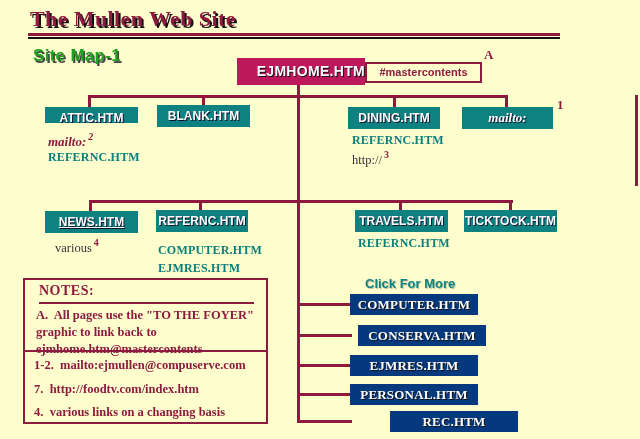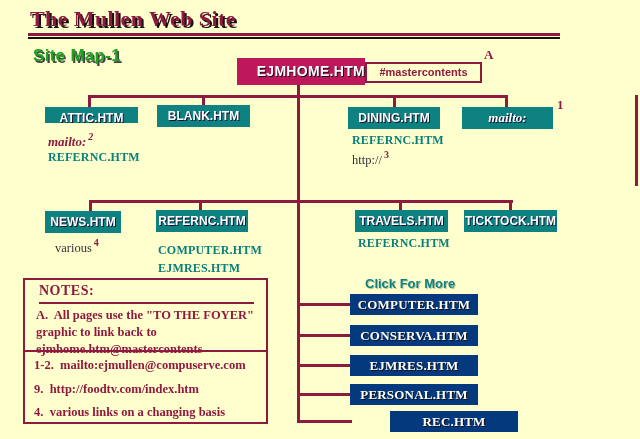--- a/index.html
+++ b/index.html
@@ -102,42 +102,42 @@
 
   <div class="abs maroon-italic" style="left:48px;top:132px;">
     <span>mailto:</span><sup class="ref">2</sup>
   </div>
   <div class="abs tealtext" style="left:48px;top:150px;">REFERNC.HTM</div>
   <div class="abs tealtext" style="left:352px;top:133px;">REFERNC.HTM</div>
   <div class="abs darktext" style="left:352px;top:150px;">
     <span>http://</span><sup class="ref">3</sup>
   </div>
 
-  <div class="abs tealbox" style="left:45px;top:211px;width:76px;height:22px;">NEWS.HTM</div>
+  <div class="abs tealbox" style="left:45px;top:211px;width:93px;height:22px;text-decoration:underline;">NEWS.HTM</div>
   <div class="abs tealbox" style="left:156px;top:210px;width:92px;height:22px;">REFERNC.HTM</div>
   <div class="abs tealbox" style="left:355px;top:210px;width:93px;height:22px;">TRAVELS.HTM</div>
   <div class="abs tealbox" style="left:464px;top:210px;width:93px;height:22px;">TICKTOCK.HTM</div>
 
   <div class="abs darktext" style="left:55px;top:238px;">
     <span>various</span><sup class="ref">4</sup>
   </div>
   <div class="abs tealtext" style="left:158px;top:243px;">COMPUTER.HTM</div>
   <div class="abs tealtext" style="left:158px;top:261px;">EJMRES.HTM</div>
   <div class="abs tealtext" style="left:358px;top:236px;">REFERNC.HTM</div>
 
   <div class="abs notesbox" style="left:23px;top:278px;width:241px;height:142px;">
     <div class="abs notes-heading" style="left:14px;top:3px;">NOTES:</div>
     <div class="line" style="left:14px;top:22px;width:215px;height:2px;"></div>
     <div class="abs notes-para" style="left:11px;top:27px;width:228px;">A.  All pages use the "TO THE FOYER" graphic to link back to ejmhome.htm@mastercontents</div>
     <div class="line" style="left:0px;top:70px;width:241px;height:2px;"></div>
     <div class="abs notes-item" style="left:9px;top:78px;">1-2.  mailto:ejmullen@compuserve.com</div>
-    <div class="abs notes-item" style="left:9px;top:102px;">9.  http://foodtv.com/index.htm</div>
+    <div class="abs notes-item" style="left:9px;top:102px;">7.  http://foodtv.com/index.htm</div>
     <div class="abs notes-item" style="left:9px;top:125px;">4.  various links on a changing basis</div>
   </div>
 
   <div class="abs clickmore" style="left:365px;top:276px;">Click For More</div>
   <div class="abs navybox" style="left:350px;top:294px;width:128px;height:21px;">COMPUTER.HTM</div>
-  <div class="abs navybox" style="left:350px;top:325px;width:128px;height:21px;">CONSERVA.HTM</div>
+  <div class="abs navybox" style="left:358px;top:325px;width:128px;height:21px;">CONSERVA.HTM</div>
   <div class="abs navybox" style="left:350px;top:355px;width:128px;height:21px;">EJMRES.HTM</div>
   <div class="abs navybox" style="left:350px;top:384px;width:128px;height:21px;">PERSONAL.HTM</div>
   <div class="abs navybox" style="left:350px;top:411px;width:128px;height:21px;margin-left:40px;">REC.HTM</div>
 
 </div>
 
 </body></html>

